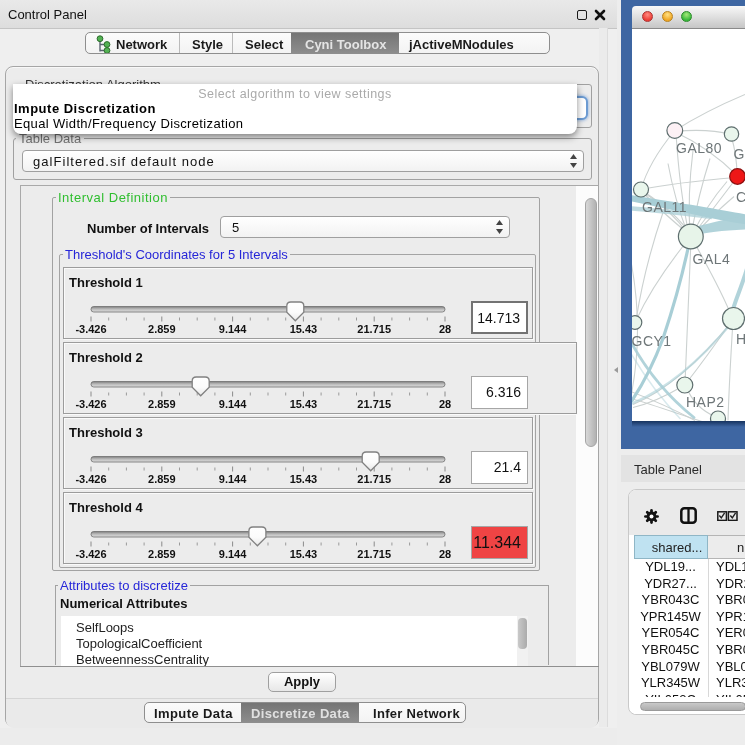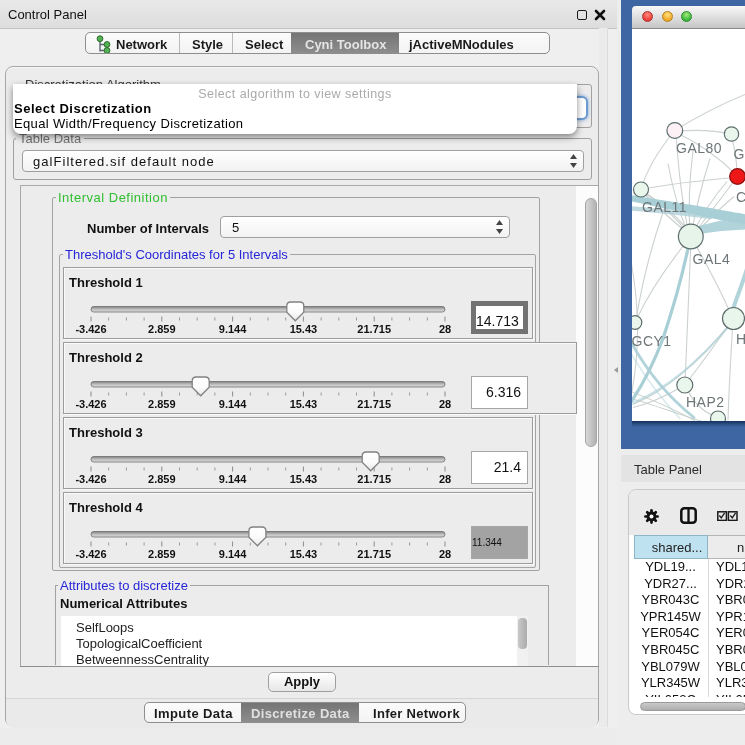--- a/index.html
+++ b/index.html
@@ -118,21 +118,21 @@
       <text x="27.0" y="64.5" font-size="11" font-weight="bold" fill="#111" text-anchor="middle" font-family="Liberation Sans, sans-serif">-3.426</text>
         <text x="97.8" y="64.5" font-size="11" font-weight="bold" fill="#111" text-anchor="middle" font-family="Liberation Sans, sans-serif">2.859</text>
         <text x="168.6" y="64.5" font-size="11" font-weight="bold" fill="#111" text-anchor="middle" font-family="Liberation Sans, sans-serif">9.144</text>
         <text x="239.4" y="64.5" font-size="11" font-weight="bold" fill="#111" text-anchor="middle" font-family="Liberation Sans, sans-serif">15.43</text>
         <text x="310.2" y="64.5" font-size="11" font-weight="bold" fill="#111" text-anchor="middle" font-family="Liberation Sans, sans-serif">21.715</text>
         <text x="381.0" y="64.5" font-size="11" font-weight="bold" fill="#111" text-anchor="middle" font-family="Liberation Sans, sans-serif">28</text>
       <g transform="translate(231.3,0)">
           <path d="M-8.5,38 Q-8.5,34 -4.5,34 L4.5,34 Q8.5,34 8.5,38 L8.5,44.3 L0,52.8 L-8.5,44.3 Z" fill="url(#thg)" stroke="#818181" stroke-width="1.3"></path>
         </g>
     </svg>
-    <div class="abs" style="left:407px;top:33px;width:57px;height:33px;background:#fff;border:5px solid #737373;box-sizing:border-box;font-size:14px;color:#111;text-align:right;line-height:31px;padding-right:6px;">14.713</div>
+    <div class="abs" style="left:407px;top:33px;width:57px;height:33px;background:#fff;border:2px solid #737373;box-sizing:border-box;font-size:14px;color:#111;text-align:right;line-height:31px;padding-right:6px;">14.713</div>
   </div>
   <div class="abs" style="left:63px;top:341.5px;width:514px;height:72px;background:#ececec;border:1px solid #9c9c9c;box-shadow:inset 1px 1px 0 #fafafa, 1px 1px 0 #fafafa;box-sizing:border-box;">
     <div class="lab" style="left:5px;top:7px;font-size:13px;font-weight:bold;color:#111;">Threshold 2</div>
     <svg class="abs" style="left:0;top:0;" width="470" height="72" viewBox="0 0 470 72">
       <defs>
         <linearGradient id="tg1" x1="0" y1="0" x2="0" y2="1">
           <stop offset="0" stop-color="#7d7d7d"></stop>
             <stop offset="0.45" stop-color="#b9b9b9"></stop>
             <stop offset="1" stop-color="#dedede"></stop>
         </linearGradient>
@@ -265,21 +265,21 @@
       <text x="27.0" y="64.5" font-size="11" font-weight="bold" fill="#111" text-anchor="middle" font-family="Liberation Sans, sans-serif">-3.426</text>
         <text x="97.8" y="64.5" font-size="11" font-weight="bold" fill="#111" text-anchor="middle" font-family="Liberation Sans, sans-serif">2.859</text>
         <text x="168.6" y="64.5" font-size="11" font-weight="bold" fill="#111" text-anchor="middle" font-family="Liberation Sans, sans-serif">9.144</text>
         <text x="239.4" y="64.5" font-size="11" font-weight="bold" fill="#111" text-anchor="middle" font-family="Liberation Sans, sans-serif">15.43</text>
         <text x="310.2" y="64.5" font-size="11" font-weight="bold" fill="#111" text-anchor="middle" font-family="Liberation Sans, sans-serif">21.715</text>
         <text x="381.0" y="64.5" font-size="11" font-weight="bold" fill="#111" text-anchor="middle" font-family="Liberation Sans, sans-serif">28</text>
       <g transform="translate(193.4,0)">
           <path d="M-8.5,38 Q-8.5,34 -4.5,34 L4.5,34 Q8.5,34 8.5,38 L8.5,44.3 L0,52.8 L-8.5,44.3 Z" fill="url(#thg)" stroke="#818181" stroke-width="1.3"></path>
         </g>
     </svg>
-    <div class="abs" style="left:407px;top:33px;width:57px;height:33px;background:#a3a3a3;border:1px solid #a6a6a6;box-sizing:border-box;font-size:10px;color:#111;line-height:31px;padding-right:6px;">11.344</div>
+    <div class="abs" style="left:407px;top:33px;width:57px;height:33px;background:#ef4444;border:1px solid #a6a6a6;box-sizing:border-box;font-size:16px;color:#111;text-align:right;line-height:31px;padding-right:6px;">11.344</div>
   </div>
 
   <div class="abs" style="left:55px;top:585px;width:494px;height:80px;border:1px solid #a2a2a2;border-bottom:none;box-sizing:border-box;"></div>
   <div class="lab" style="left:58px;top:578px;font-size:13px;color:#2626d8;background:#ececec;padding:0 2px;">Attributes to discretize</div>
   <div class="lab" style="left:60px;top:596px;font-size:13px;font-weight:bold;color:#111;">Numerical Attributes</div>
   <div class="abs" style="left:61px;top:616px;width:467px;height:50px;background:#fff;overflow:hidden;">
     <div class="lab" style="left:15px;top:4px;font-size:13px;color:#222;">SelfLoops</div>
     <div class="lab" style="left:15px;top:20px;font-size:13px;color:#222;">TopologicalCoefficient</div>
     <div class="lab" style="left:15px;top:36px;font-size:13px;color:#222;">BetweennessCentrality</div>
     <div class="abs" style="left:456px;top:0;width:11px;height:50px;background:#f1f1f1;"></div>
@@ -291,21 +291,21 @@
   <div class="abs" style="left:6px;top:698px;width:592px;height:29px;background:#eaeaea;border-top:1px solid #d5d5d5;border-radius:0 0 8px 8px;"></div>
   <div class="abs" style="left:144px;top:702px;width:322px;height:21px;border:1px solid #8e8e8e;border-radius:5px;background:linear-gradient(#fbfbfb,#f3f3f3);box-sizing:border-box;overflow:hidden;">
     <div class="abs" style="left:96px;top:0;width:118px;height:21px;background:linear-gradient(#757575,#8f8f8f);"></div>
     <div class="lab" style="left:9px;top:3px;font-size:13px;font-weight:bold;letter-spacing:0.4px;color:#1a1a1a;">Impute Data</div>
     <div class="lab" style="left:106px;top:3px;font-size:13px;font-weight:bold;letter-spacing:0.35px;color:#e0e0e0;">Discretize Data</div>
     <div class="lab" style="left:228px;top:3px;font-size:13px;font-weight:bold;letter-spacing:0.3px;color:#1a1a1a;">Infer Network</div>
   </div>
 
   <div class="abs" style="left:13px;top:84px;width:564px;height:50px;background:#fff;border-radius:0 0 8px 8px;box-shadow:0 3px 7px rgba(0,0,0,0.45);">
     <div class="lab" style="left:0;top:2.5px;width:564px;text-align:center;font-size:12.5px;letter-spacing:0.45px;color:#aaa;">Select algorithm to view settings</div>
-    <div class="lab" style="left:1px;top:16.5px;font-size:13px;font-weight:bold;letter-spacing:0.5px;color:#000;">Select Discretization</div>
+    <div class="lab" style="left:1px;top:16.5px;font-size:13px;font-weight:bold;letter-spacing:0.5px;color:#000;">Impute Discretization</div>
     <div class="lab" style="left:1px;top:31.5px;font-size:13px;letter-spacing:0.35px;color:#000;">Equal Width/Frequency Discretization</div>
   </div>
 
   <svg class="abs" style="left:613px;top:366px;" width="6" height="8" viewBox="0 0 6 8">
       <path d="M5,1 L1,4 L5,7 Z" fill="#9a9a9a"></path>
     </svg>
 
   <div class="abs" style="left:620.5px;top:0;width:124.5px;height:449px;background:#3e66a2;"></div>
   <div class="abs" style="left:632px;top:6px;width:113px;height:22.5px;background:linear-gradient(#f8f8f8,#c6c6c6);border-bottom:1px solid #8a8a8a;border-radius:4px 0 0 0;box-sizing:border-box;"></div>
   <div class="abs" style="left:642px;top:11px;width:11px;height:11px;border-radius:50%;background:radial-gradient(circle at 50% 30%,#ff8a80,#ec3c34 70%);border:1px solid #a33;box-sizing:border-box;"></div>

